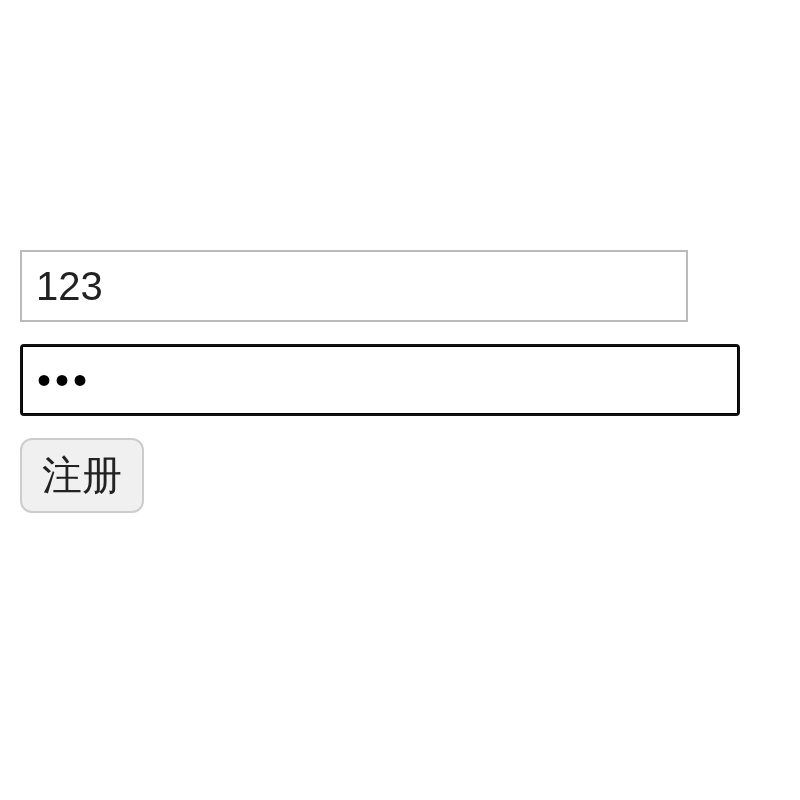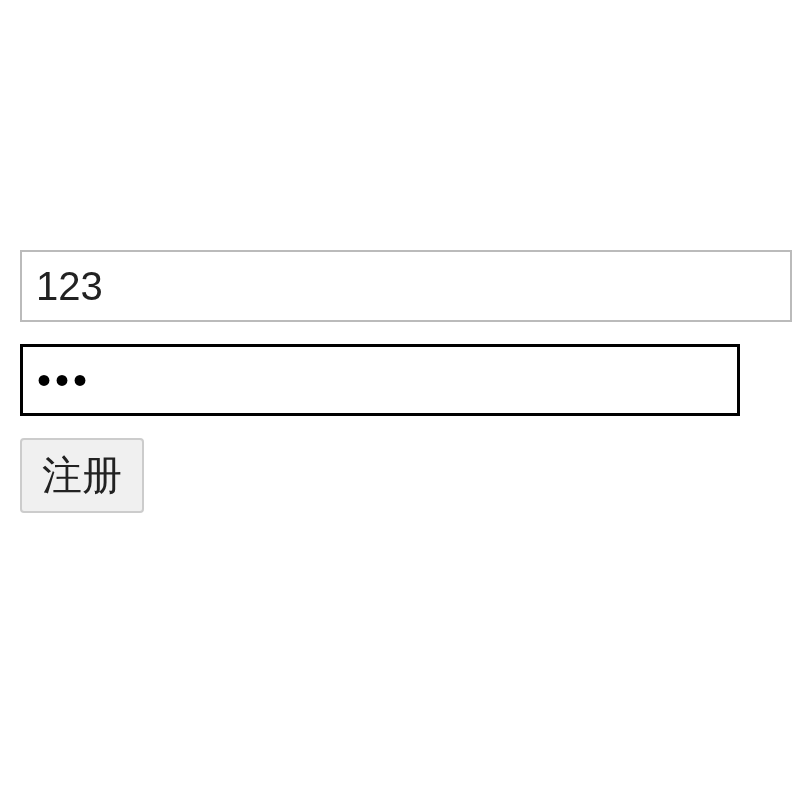--- a/index.html
+++ b/index.html
@@ -16,21 +16,21 @@
       position: relative;
     }
     .form-container {
       position: absolute;
       top: 250px;
       left: 20px;
       width: 740px;
     }
     .text-input {
       display: block;
-      width: 772px;
+      width: 668px;
       height: 72px;
       font-size: 40px;
       padding: 8px 14px;
       border: 2px solid #bbbbbb;
       background: #ffffff;
       color: #222222;
       margin-bottom: 22px;
       font-family: Arial, sans-serif;
     }
     .password-input {
@@ -44,21 +44,21 @@
       color: #000000;
       margin-bottom: 22px;
       letter-spacing: 4px;
       font-family: Arial, sans-serif;
     }
     .submit-button {
       font-size: 40px;
       padding: 8px 20px;
       background: #f0f0f0;
       border: 2px solid #cccccc;
-      border-radius: 4px;
+      border-radius: 12px;
       color: #222222;
       cursor: pointer;
       font-family: "Microsoft YaHei", Arial, sans-serif;
     }
   </style>
 </head>
 <body>
 
 <div class="form-container">
   <input type="text" class="text-input" value="123" style="">

